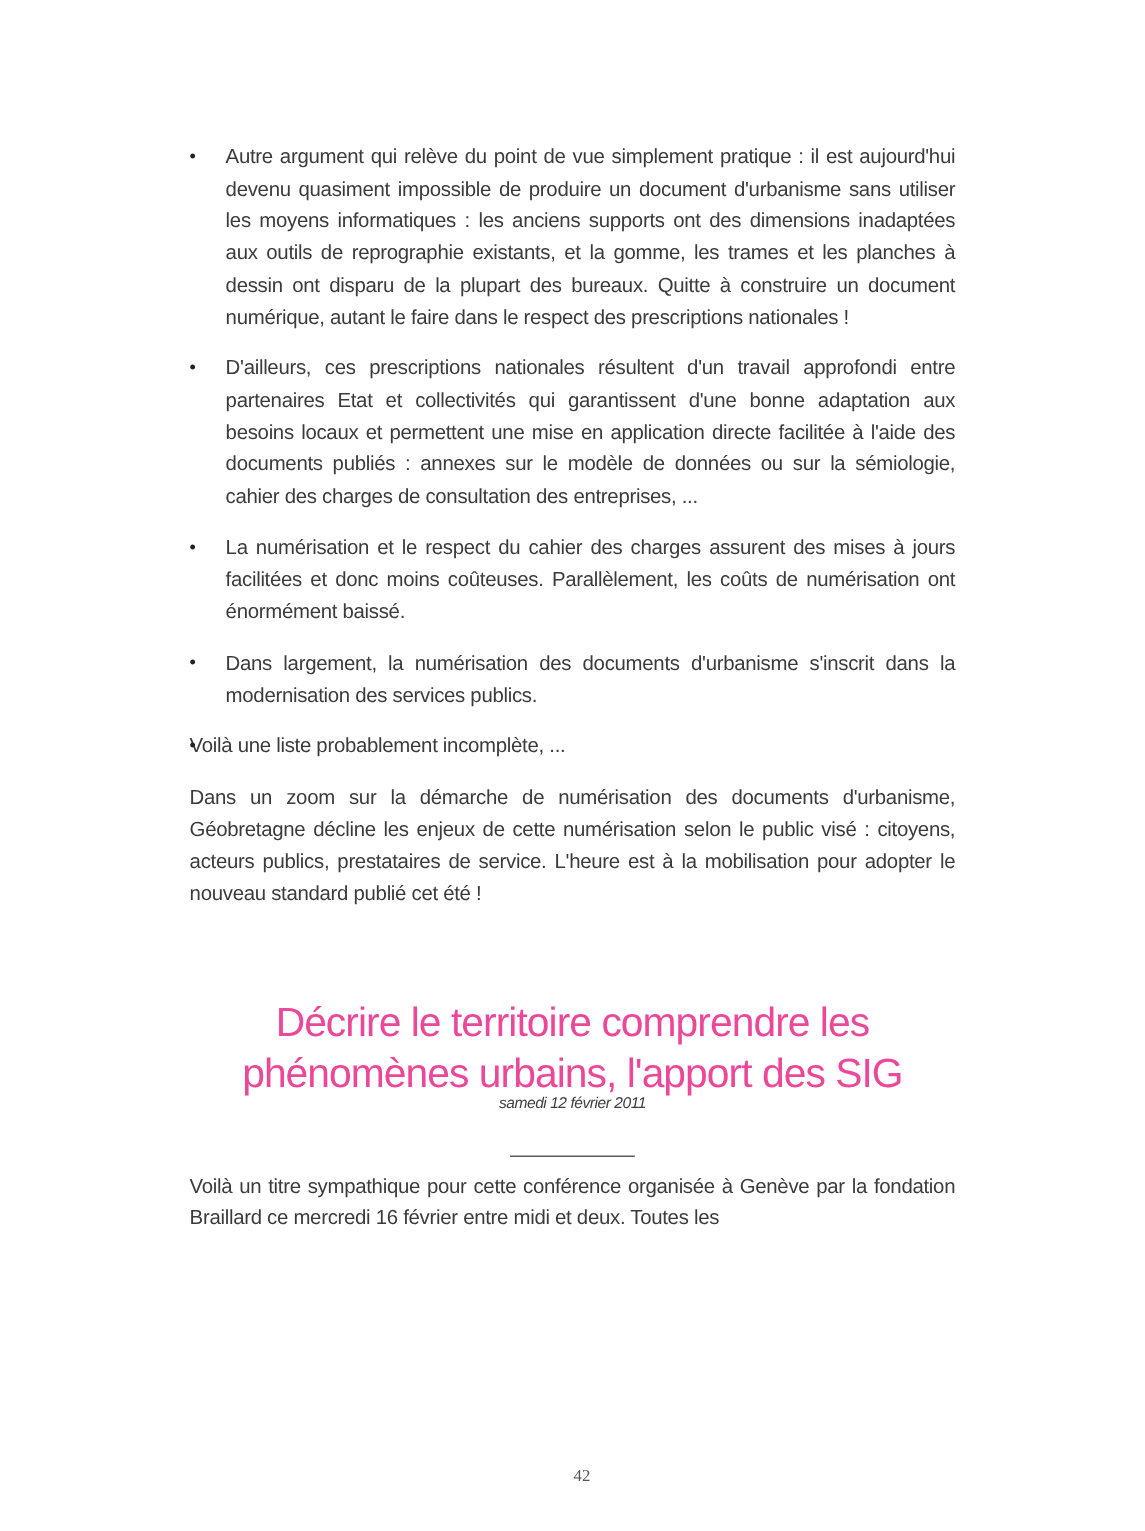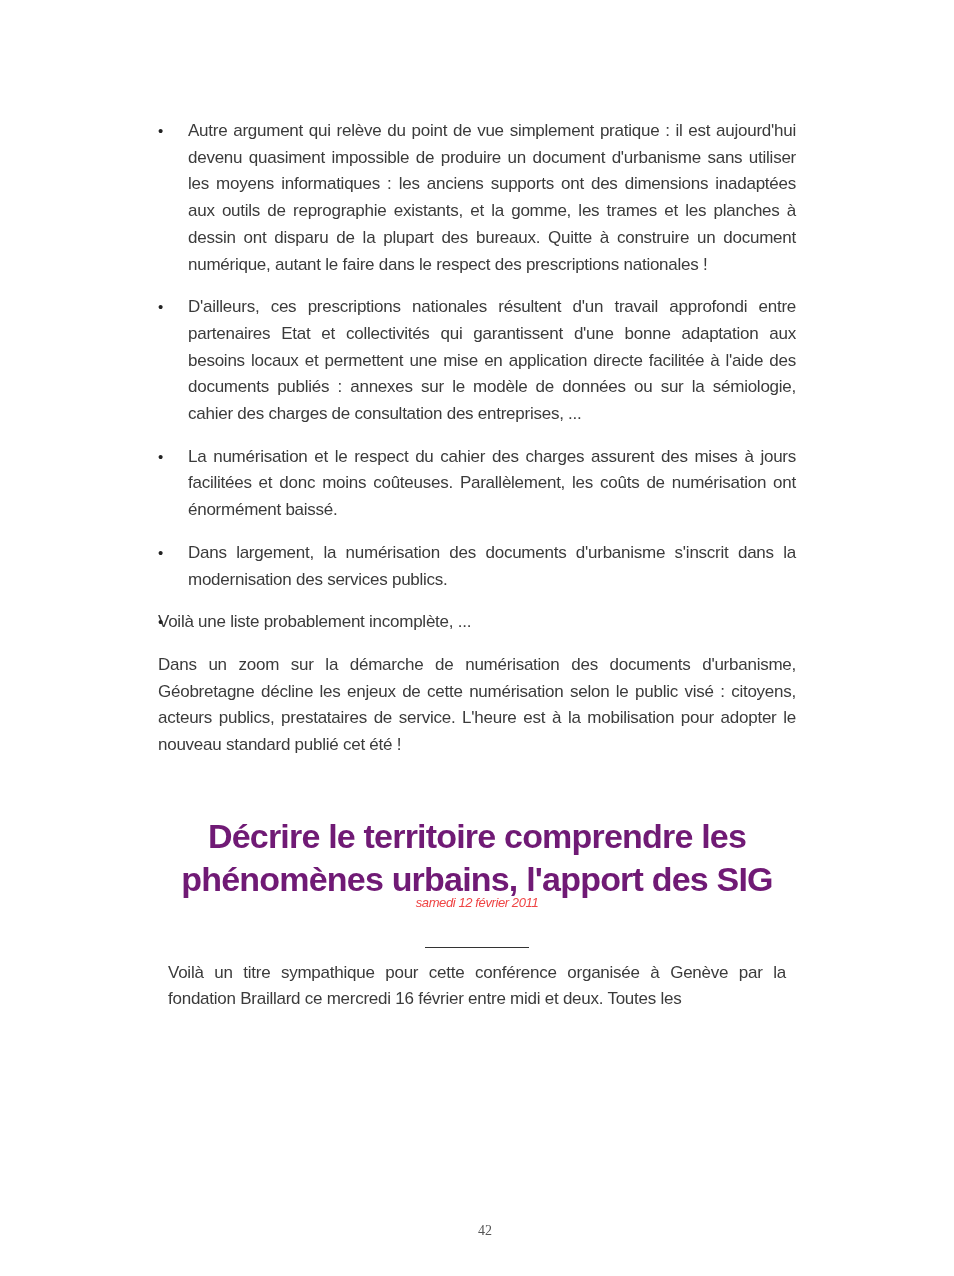--- a/index.html
+++ b/index.html
@@ -43,44 +43,44 @@
       color: #222;
     }
     .para {
       margin: 0 0 16px 0;
       font-size: 17px;
       line-height: 26.7px;
       text-align: justify;
       letter-spacing: -0.25px;
     }
     .heading {
-      margin: 56px -14px 0 -14px;
+      margin: 72px -14px 0 -14px;
       text-align: center;
       font-size: 34px;
       line-height: 43px;
-      font-weight: bold;
-      color: #701a75;
+      font-weight: normal;
+      color: #ec4899;
       letter-spacing: -0.8px;
     }
     .date {
       text-align: center;
       font-size: 13px;
       font-style: italic;
-      color: #ef4444;
+      color: #404040;
       margin-top: -6px;
       letter-spacing: -0.4px;
     }
     .separator {
       width: 104px;
       height: 1px;
       background: #333;
       margin: 37px auto 12px auto;
     }
     .intro {
-      margin: 10px;
+      margin: 0;
       font-size: 17px;
       line-height: 26.7px;
       text-align: justify;
       letter-spacing: -0.25px;
     }
     .page-number {
       position: absolute;
       top: 1223px;
       left: 0;
       width: 970px;

